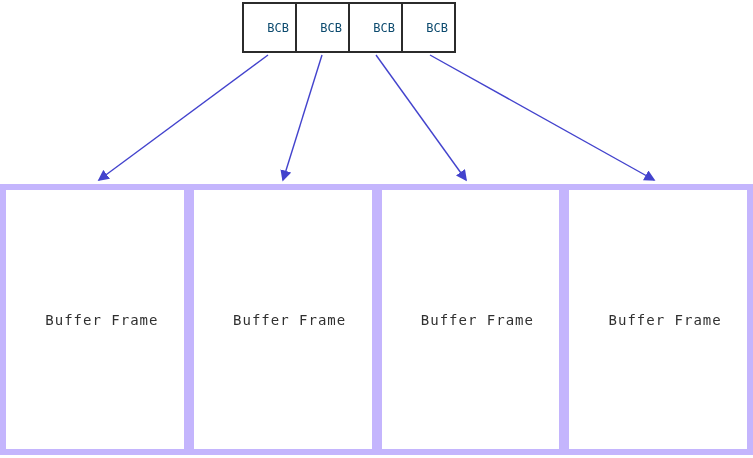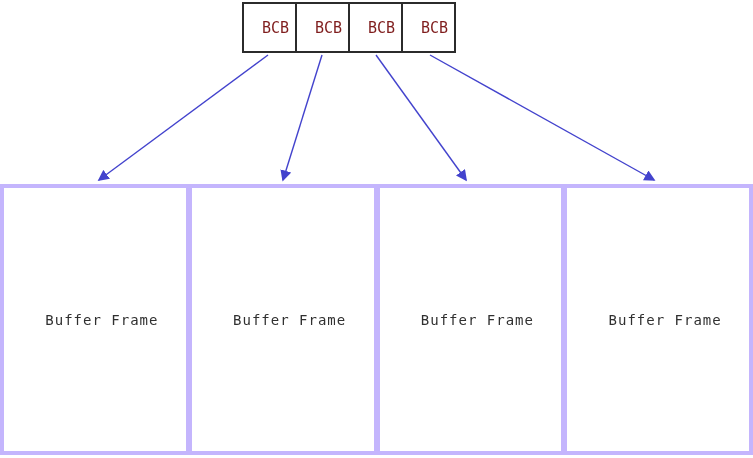--- a/index.html
+++ b/index.html
@@ -29,37 +29,37 @@
     border: 2px solid #2b2b2b;
     margin-left: -2px;
     background: #ffffff;
     display: flex;
     align-items: center;
     justify-content: flex-end;
     padding-right: 6px;
   }
   .bcb-box:first-child { margin-left: 0; }
   .bcb-label {
-    font-size: 15px;
-    color: #7f1d1d;
+    font-size: 12px;
+    color: #0c4a6e;
     letter-spacing: 0px;
   }
   
   .buffer-row {
     position: absolute;
     left: 0;
     top: 184px;
     width: 753px;
     display: flex;
   }
   .buffer-box {
     box-sizing: border-box;
     flex: 1 1 0;
     height: 271px;
-    border: 4px solid #c4b5fd;
+    border: 6px solid #c4b5fd;
     margin-left: -2px;
     background: #ffffff;
     display: flex;
     align-items: center;
     justify-content: center;
   }
   .buffer-box:first-child { margin-left: 0; }
   .buffer-label {
     font-size: 14px;
     letter-spacing: 1px;

